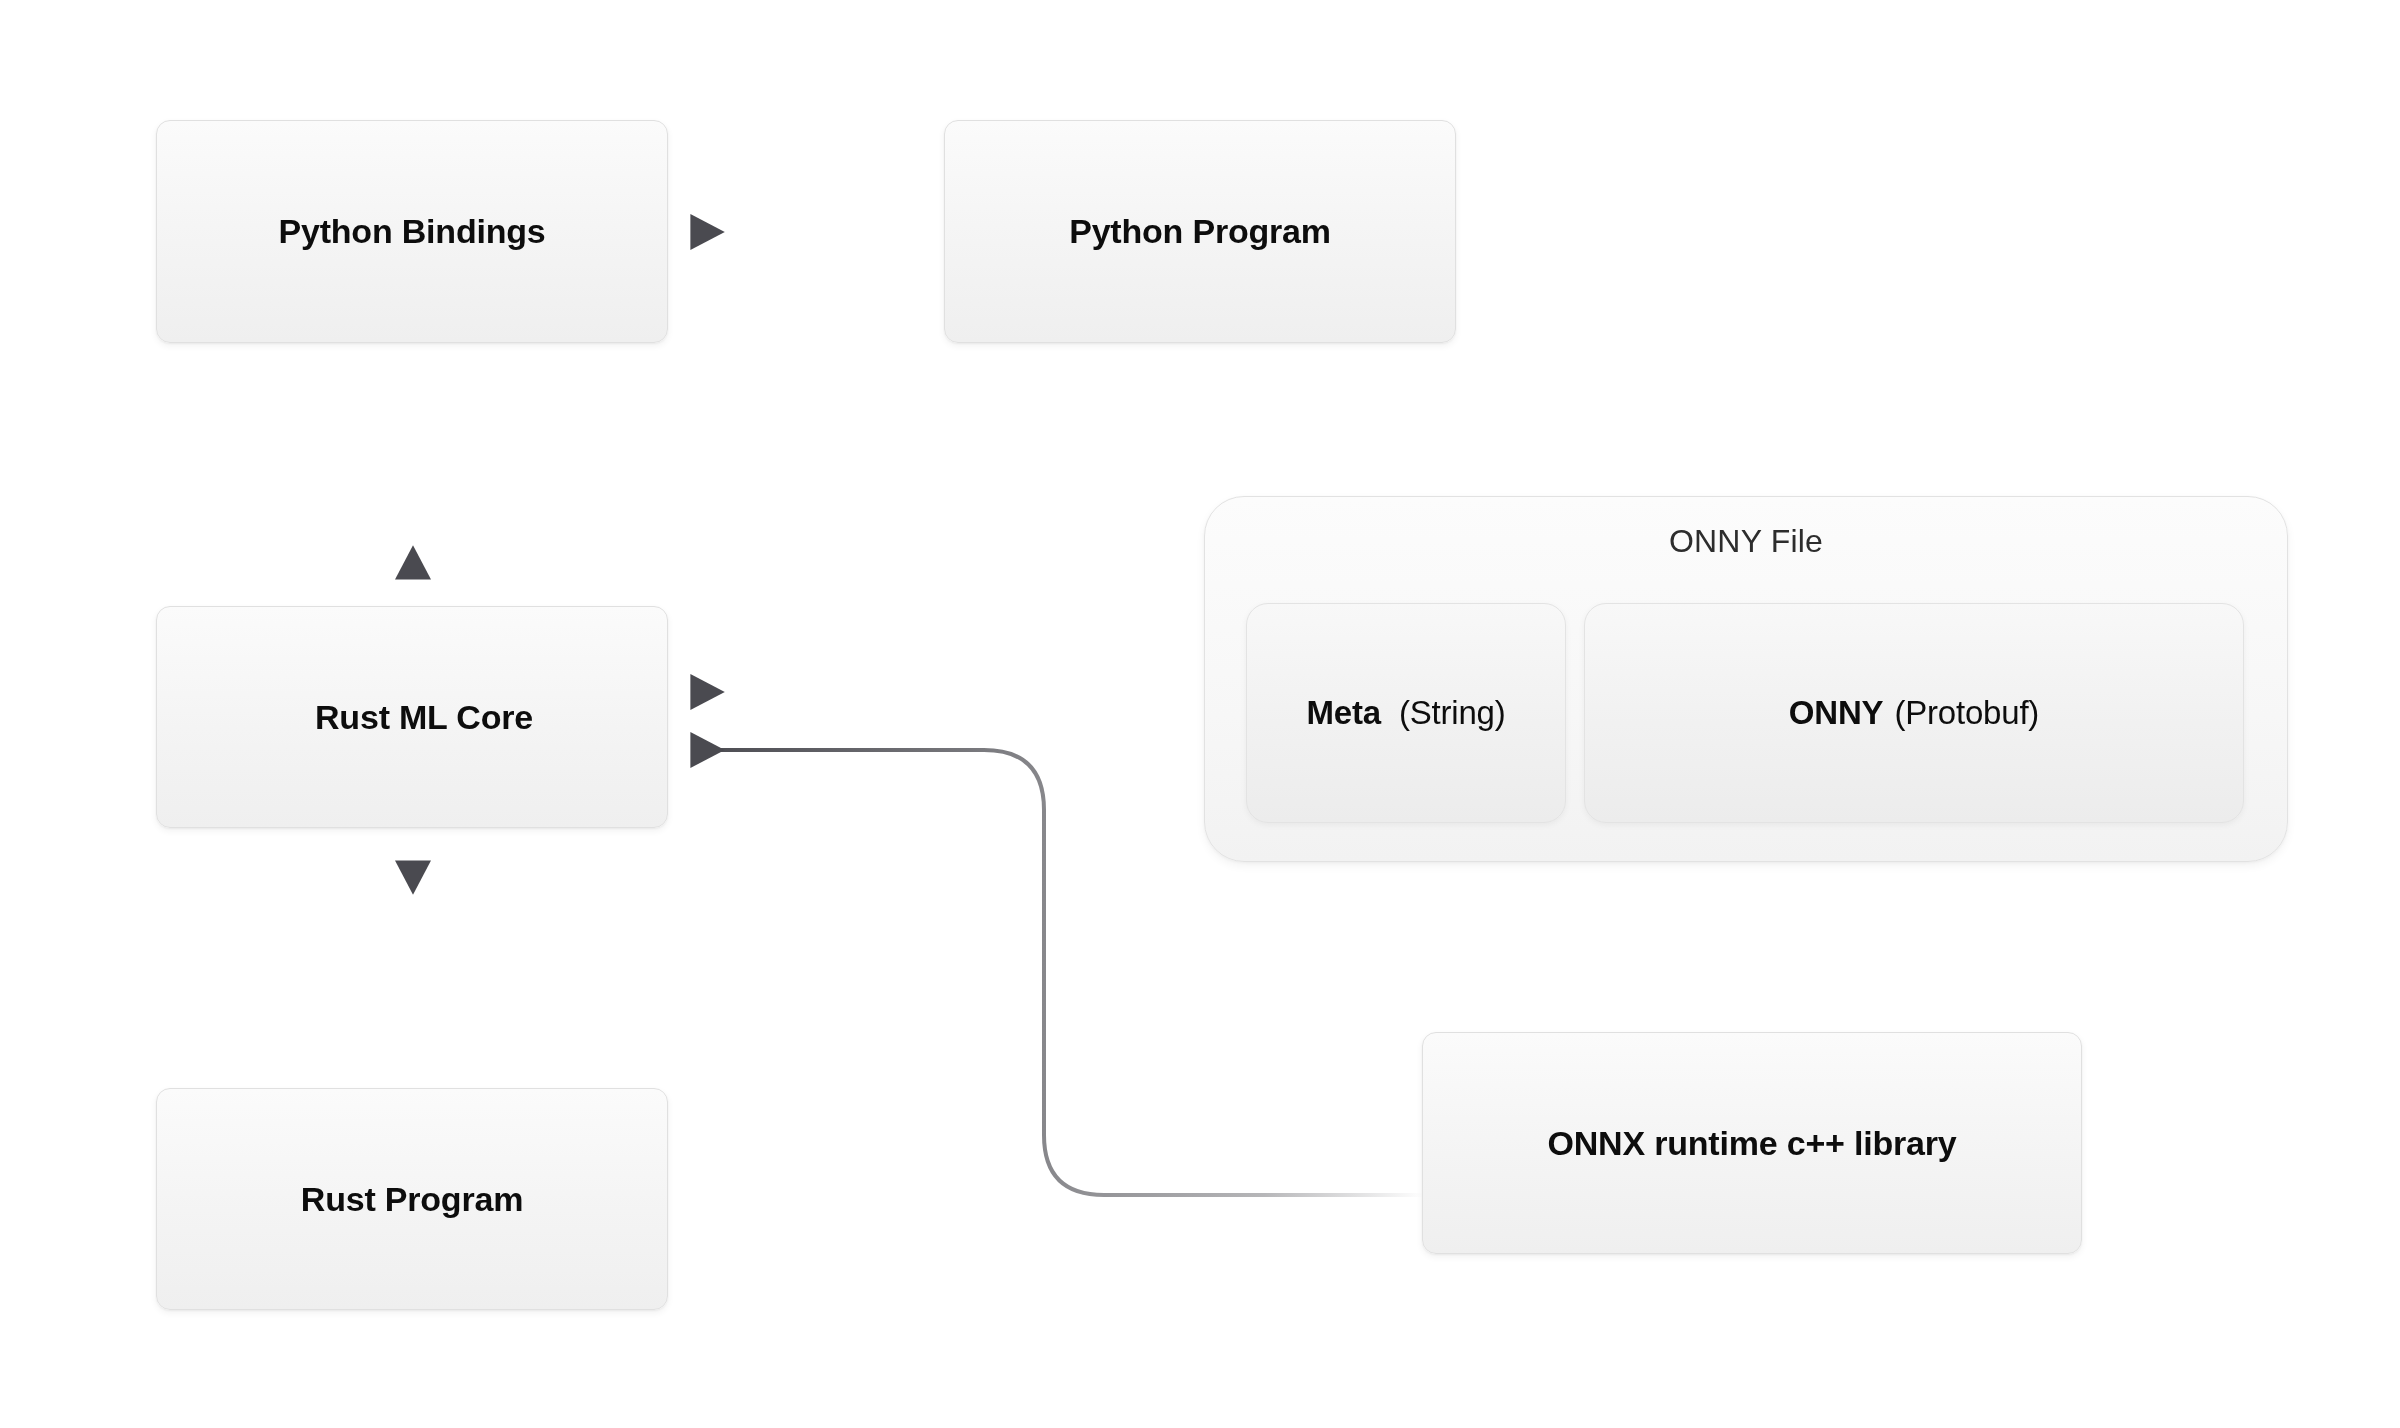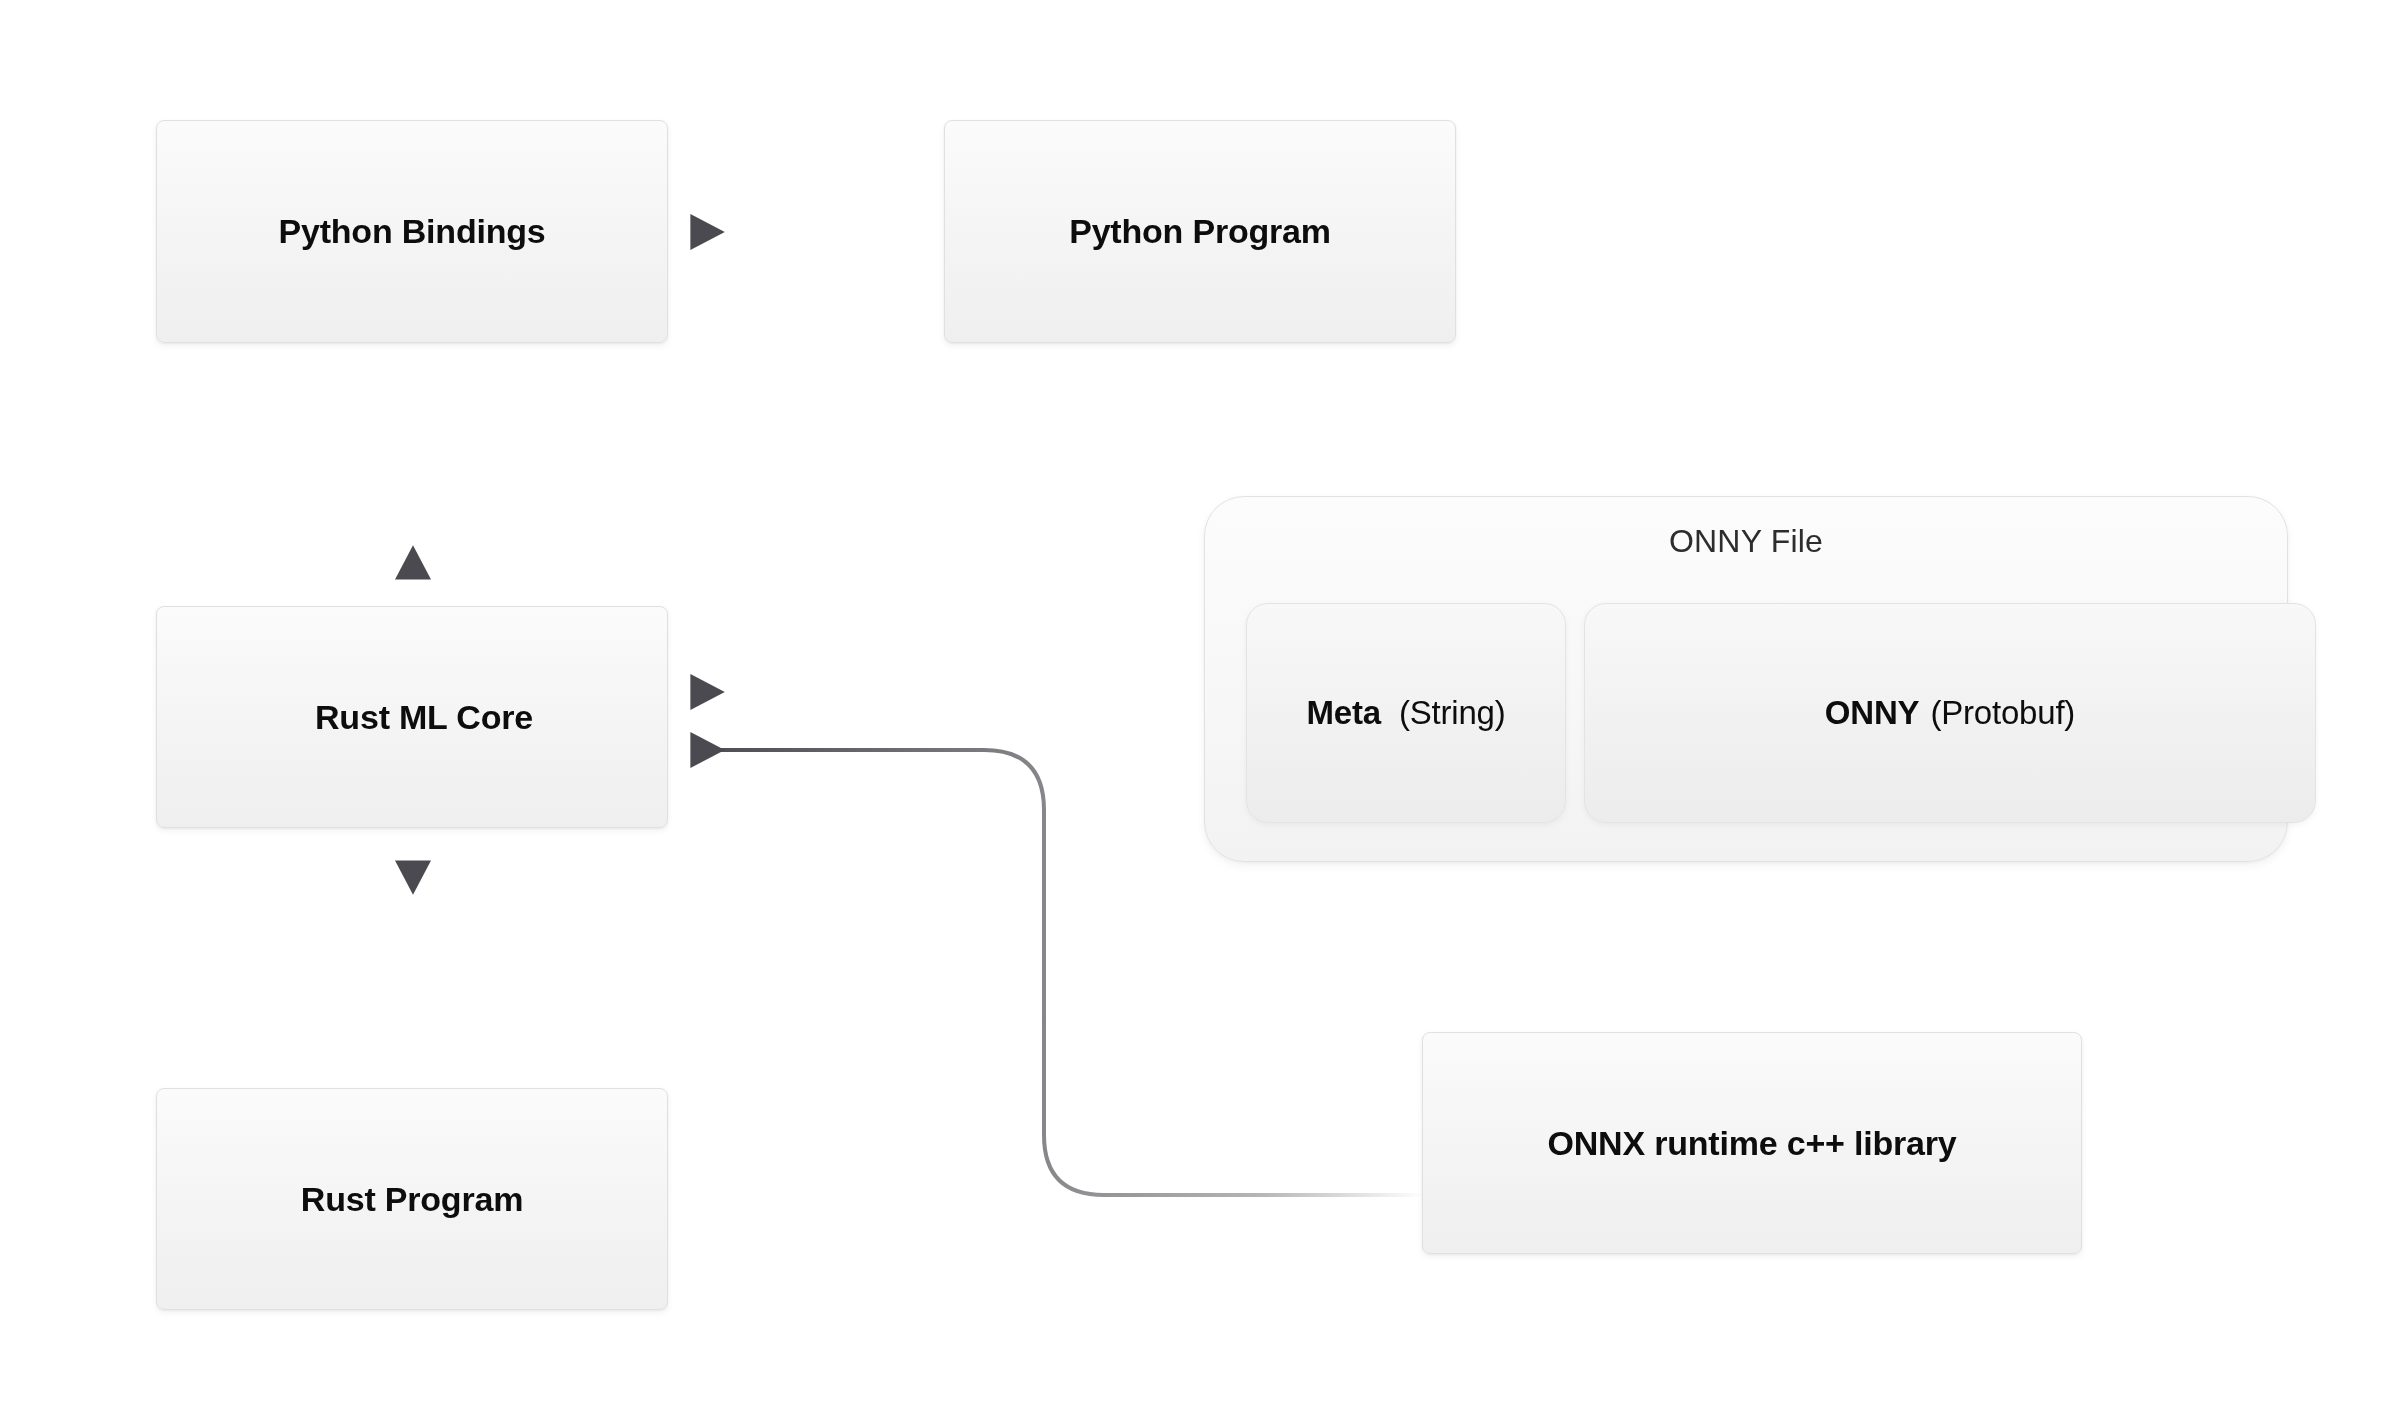--- a/index.html
+++ b/index.html
@@ -13,21 +13,21 @@
   #canvas {
     position: relative;
     width: 2400px;
     height: 1428px;
     background: #ffffff;
     overflow: hidden;
   }
   .node {
     position: absolute;
     box-sizing: border-box;
-    border-radius: 8px;
+    border-radius: 14px;
     background: linear-gradient(180deg, #fbfbfb 0%, #f4f4f4 55%, #efefef 100%);
     border: 1px solid #e0e0e0;
     box-shadow: 0 3px 7px rgba(0,0,0,0.055), 0 1px 2px rgba(0,0,0,0.05);
     display: flex;
     align-items: center;
     justify-content: center;
     color: #0d0d0d;
     font-size: 34px;
     font-weight: 700;
     letter-spacing: -0.2px;
@@ -161,19 +161,19 @@
   </div>
 
   <div id="surml-group">
     <div id="surml-title">ONNY File</div>
 
     <div class="inner-node" id="node-meta" style="left:41px; top:106px; width:320px; height:220px;gap:7px;">
       <span class="strong">Meta</span>
       <span class="light">(String)</span>
     </div>
 
-    <div class="inner-node" id="node-onny" style="left:379px; top:106px; width:732px; height:220px;">
+    <div class="inner-node" id="node-onny" style="left:379px; top:106px; width:660px; height:220px;">
       <span class="strong">ONNY</span>
       <span class="light">(Protobuf)</span>
     </div>
   </div>
 
 </div>
 
 </body></html>

